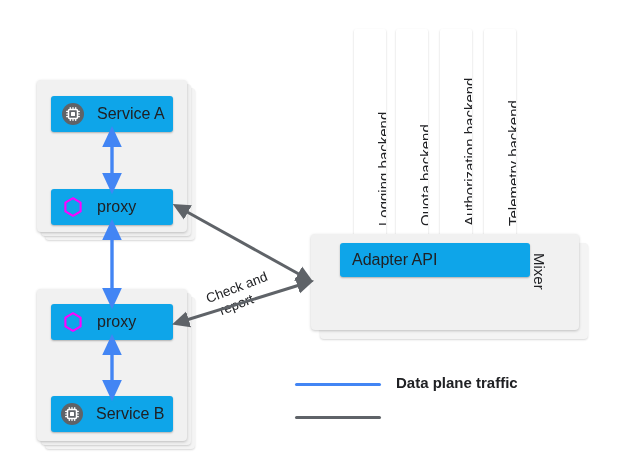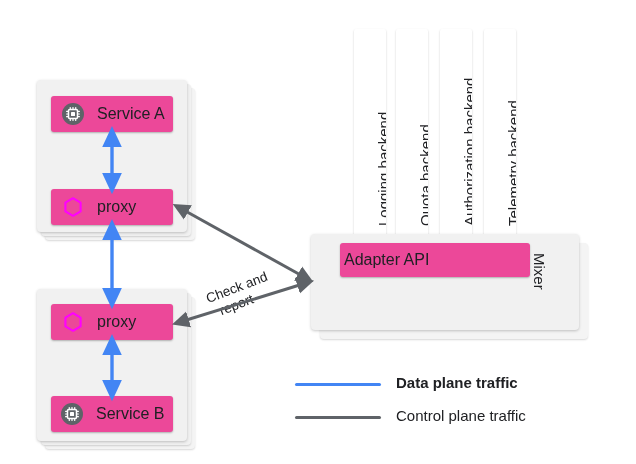--- a/index.html
+++ b/index.html
@@ -36,21 +36,21 @@
   }
   .pod-front {
     position: absolute;
     background: #f1f1f1;
     border-radius: 4px;
     box-shadow: 0 1px 3px rgba(0,0,0,0.22);
   }
 
   .node {
     position: absolute;
-    background: #ec4899;
+    background: #0ea5e9;
     border-radius: 3px;
     box-shadow: 0 1px 2px rgba(0,0,0,0.28);
     display: flex;
     align-items: center;
     box-sizing: border-box;
     padding-left: 10px;
   }
   .node-label {
     font-size: 16px;
     color: #202124;
@@ -226,31 +226,30 @@
 
   <div class="backend-col" style="left:484px; top:29px; width:32px; height:222px;">
     <div class="vlabel-wrap">
       <div class="vtext">Telemetry backend</div>
     </div>
   </div>
 
   <div class="pod-shadow2" style="left:320px; top:243px; width:268px; height:96px;"></div>
   <div class="pod-front" style="left:311px; top:234px; width:268px; height:96px;"></div>
 
-  <div class="node" style="left:340px; top:243px; width:190px; height:34px; padding-left:4px;">
+  <div class="node" style="left:340px; top:243px; width:190px; height:34px; padding-left:12px;">
     <span style="font-size:16px;color:#202124;white-space:nowrap;">Adapter API</span>
   </div>
 
   <div id="mixer-label" style="left:548px; top:253px;">Mixer</div>
 
   <div class="legend-line" style="left:295px; top:383px; width:86px; background:#4285F4;"></div>
   <div class="legend-text" style="left:396px; top:374px;font-weight:bold;">Data plane traffic</div>
 
   <div class="legend-line" style="left:295px; top:416px; width:86px; background:#5F6368;"></div>
-  <div class="legend-text" style="left:396px; top:407px;">Control plane traffic</div>
 
   <div id="check-report" style="left:204px; top:292px;">
     <div>Check and</div>
     <div style="padding-left:8px;">report</div>
   </div>
 
   <svg class="overlay">
     <defs>
       <marker id="blue-arrow-end" markerWidth="7" markerHeight="7" refX="3.2" refY="3.5" orient="auto" markerUnits="strokeWidth">
         <path d="M0,0.6 L6.2,3.5 L0,6.4 z" fill="#4285F4"></path>

